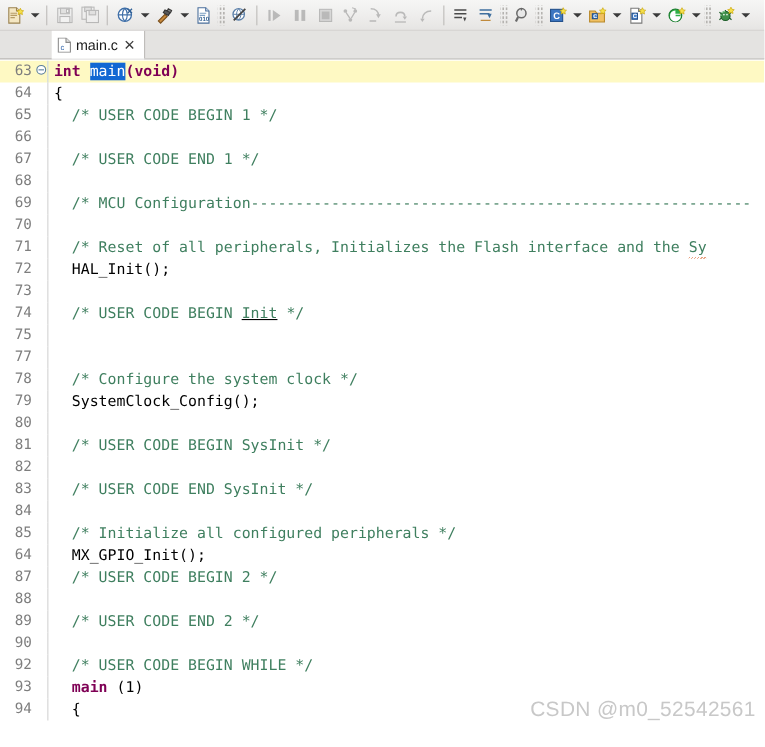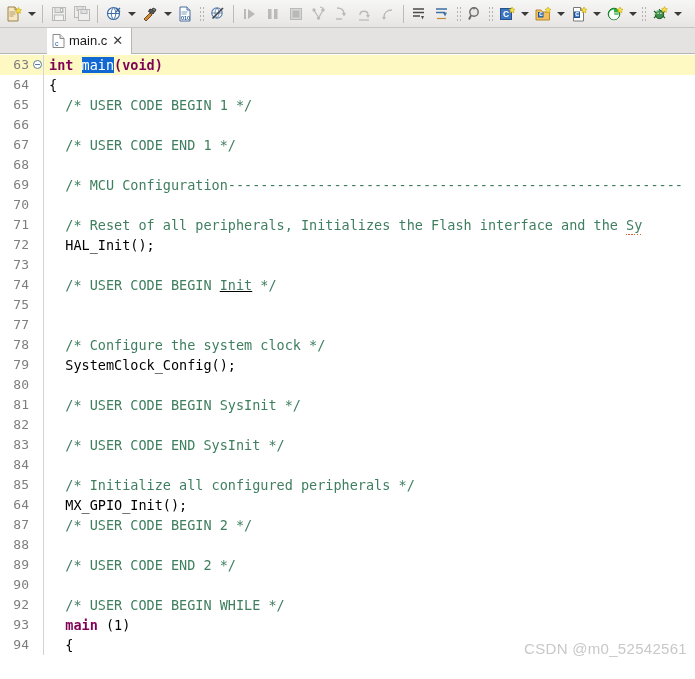--- a/index.html
+++ b/index.html
@@ -198,21 +198,21 @@
     left: 0; right: 0; bottom: -2px;
     height: 3px;
     background-image: repeating-linear-gradient(135deg,
       #d8622a 0px, #d8622a 1px, transparent 1px, transparent 2px);
   }
   .watermark {
     position: absolute;
     right: 8px;
     bottom: 22px;
     font-family: "Liberation Sans", sans-serif;
-    font-size: 15px;
+    font-size: 19px;
     color: #c8c8c8;
     letter-spacing: .3px;
     user-select: none;
     pointer-events: none;
   }
 </style>
 </head>
 <body>
 
 <div id="app">

